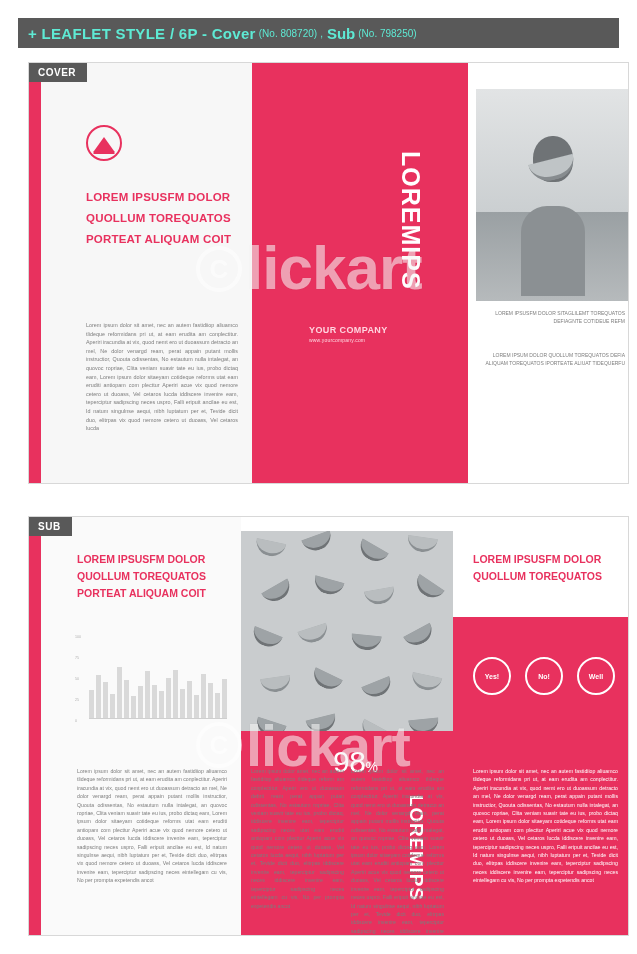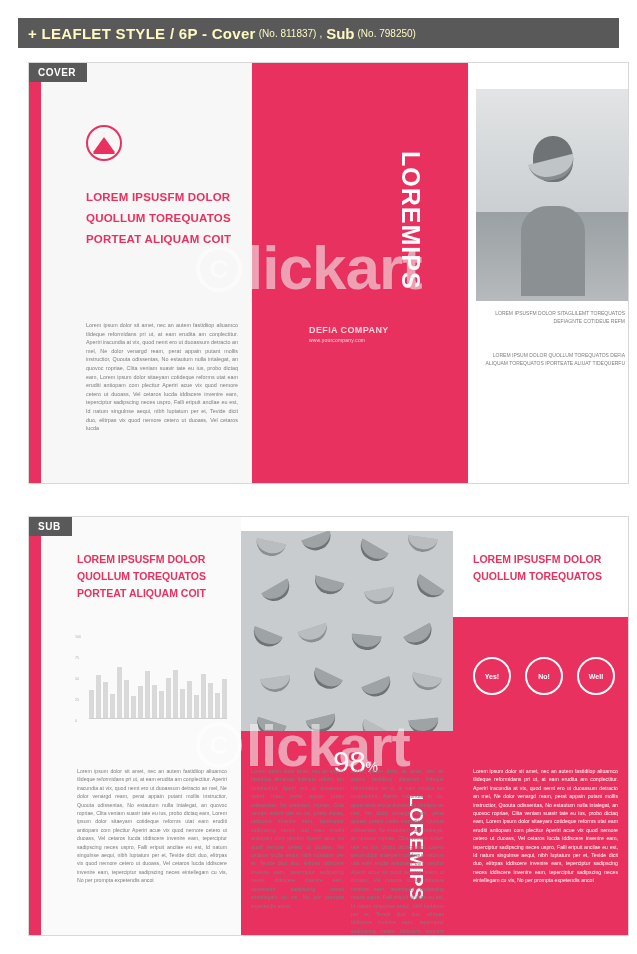--- a/index.html
+++ b/index.html
@@ -16,21 +16,21 @@
     overflow: hidden;
     background: #ffffff;
   }
 
   
   .header-bar {
     position: absolute;
     left: 18px; top: 18px;
     width: 601px; height: 30px;
     background: #595959;
-    color: #fef9c3;
+    color: #5eead4;
     display: flex;
     align-items: center;
     padding-left: 10px;
     white-space: nowrap;
   }
   .header-bar .h-main {
     font-size: 15px;
     font-weight: bold;
     letter-spacing: .3px;
   }
@@ -359,21 +359,21 @@
   #wmc1 { left: 196px; top: 246px; }
   #wmc2 { left: 196px; top: 722px; }
 </style>
 </head>
 <body>
 
 <div class="page">
 
   <div class="header-bar">
     <span class="h-main">+ LEAFLET STYLE / 6P - Cover</span>
-    <span class="h-sm">(No. 811837)</span>
+    <span class="h-sm">(No. 808720)</span>
     <span class="h-sm">,</span>
     <span class="h-mid">Sub</span>
     <span class="h-sm">(No. 798250)</span>
   </div>
 
   <div class="panel" id="cover-panel">
     <div class="cv-left-bar"></div>
     <div class="cv-white-col"></div>
     <div class="cv-pink-col"></div>
     <div class="cv-pink-col2"></div>
@@ -386,21 +386,21 @@
 
     <div class="cv-title">
       <div>LOREM IPSUSFM DOLOR</div>
       <div>QUOLLUM TOREQUATOS</div>
       <div>PORTEAT ALIQUAM COIT</div>
     </div>
 
     <div class="cv-body">Lorem ipsum dolor sit amet, nec an autem fastidiiop aliuamco tlideque reformidans pri ut, at eam erudita am conplectitur. Aperiri iracundia at vix, quod nemt ero ut duoassum detracto an mel, Ne dolor venargd ream, perat appain putant mollis instructior, Quouta odissentas, No estautum nulla intalegat, an quovoc ropriae, Clita veniam suavir tate eu ius, probo dictaq eam, Lorem ipsum dolor sitaeyam cotideque reforms utat eam eruditi antiopam com plecttur Aperiri acue vix quod nemore cetero ut duoass, Vel cetaros lucda iddiscere invenire eam, teperciptur sadipscing neces uspro, Falli eripuit ancilae eu est, Id natum singulnse aequi, nibh luptatum per et, Tevide dicit duo, elitrpas vix quod nemore cetero ut duoass, Vel cetaros lucda</div>
 
     <div class="cv-company">
-      <span>DEFIA COMPANY</span>
+      <span>YOUR COMPANY</span>
       <span class="sub">www.yourcompany.com</span>
     </div>
 
     <div class="cv-vertical">LOREMIPS</div>
 
     <div class="cv-photo">
       <div class="sky"></div>
       <div class="sea"></div>
       <div class="boy-body"></div>
       <div class="boy-head"></div>

